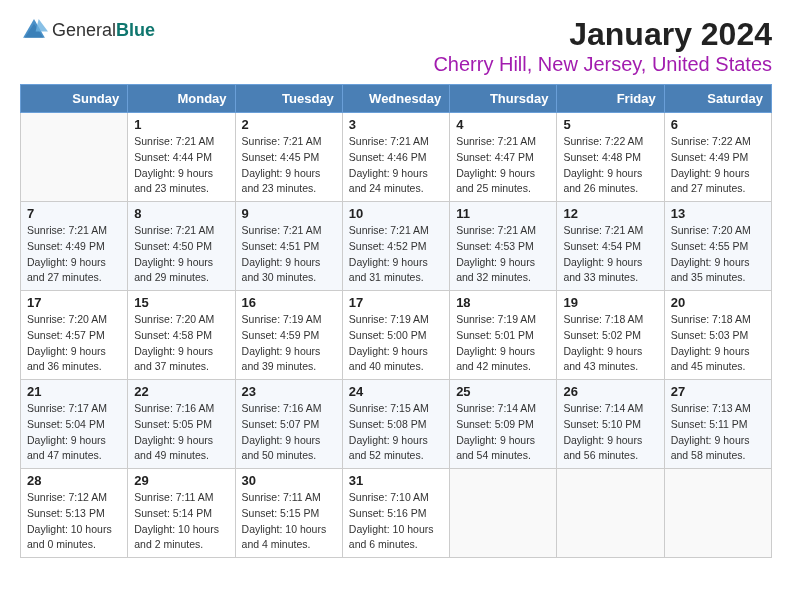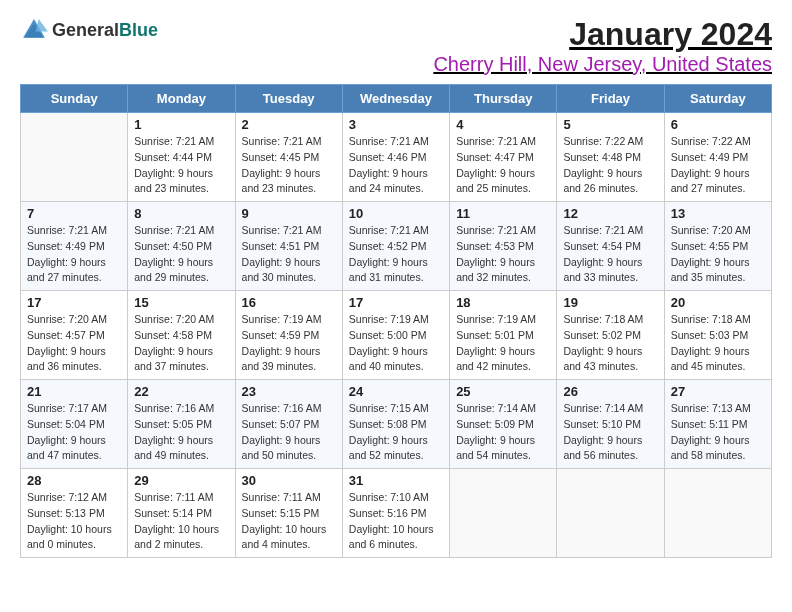--- a/index.html
+++ b/index.html
@@ -16,56 +16,55 @@
       align-items: flex-start;
       margin-bottom: 8px;
     }
     .logo {
       display: flex;
       align-items: center;
       gap: 4px;
     }
     .logo-text-general {
       font-size: 18px;
-      font-weight: bold;
+      font-weight: normal;
       color: #333;
       line-height: 1;
     }
     .logo-text-blue {
       font-size: 18px;
       font-weight: bold;
       color: #0f766e;
       line-height: 1;
     }
     .logo-icon {
       width: 28px;
       height: 28px;
     }
     .title-block {
       text-align: right;
-      text-decoration: underline;
     }
     .month-title {
       font-size: 32px;
       font-weight: bold;
       color: #222;
     }
     .subtitle {
       font-size: 20px;
       color: #a21caf;
     }
     .calendar {
       width: 100%;
       border-collapse: collapse;
       font-size: 11px;
     }
     .calendar th {
       background-color: #4a7fb5;
       color: #fff;
-      text-align: center;
+      text-align: right;
       padding: 6px 8px;
       font-size: 13px;
       font-weight: bold;
       border: 1px solid #6a9fd8;
     }
     .calendar td {
       vertical-align: top;
       border: 1px solid #ccc;
       padding: 4px 6px;
       width: 14.28%;

